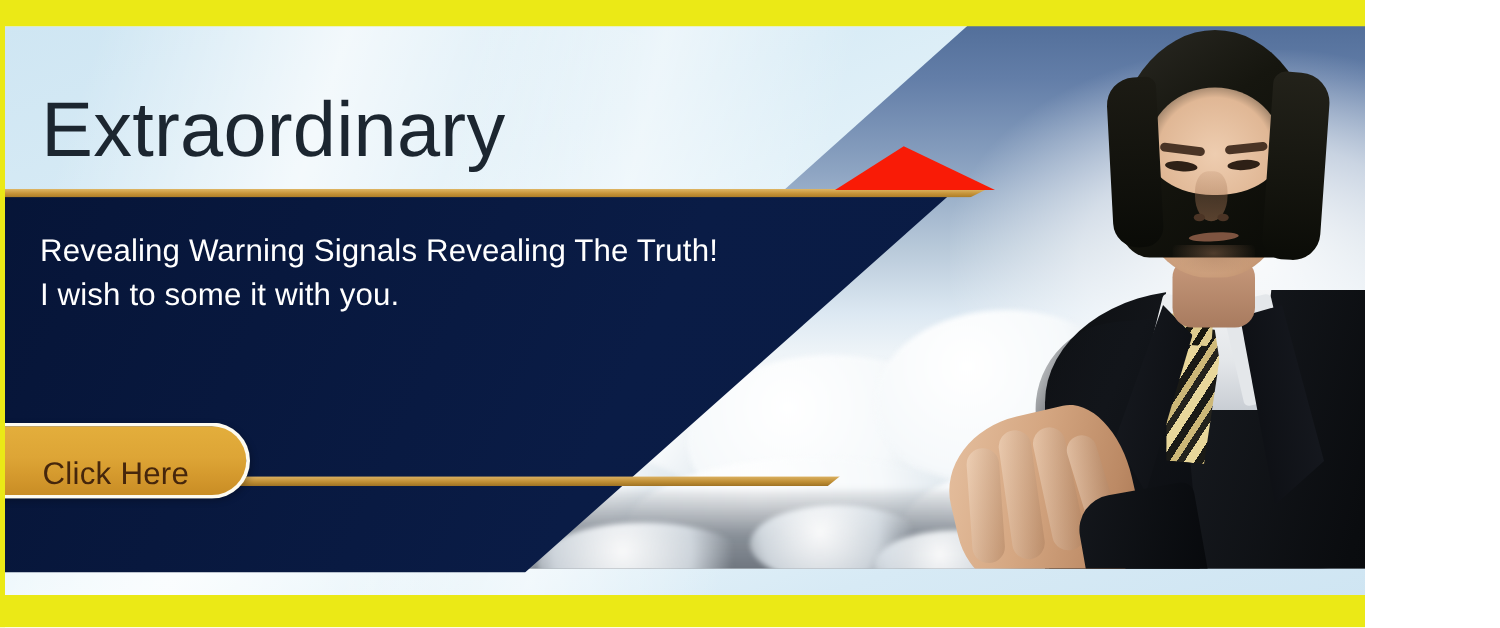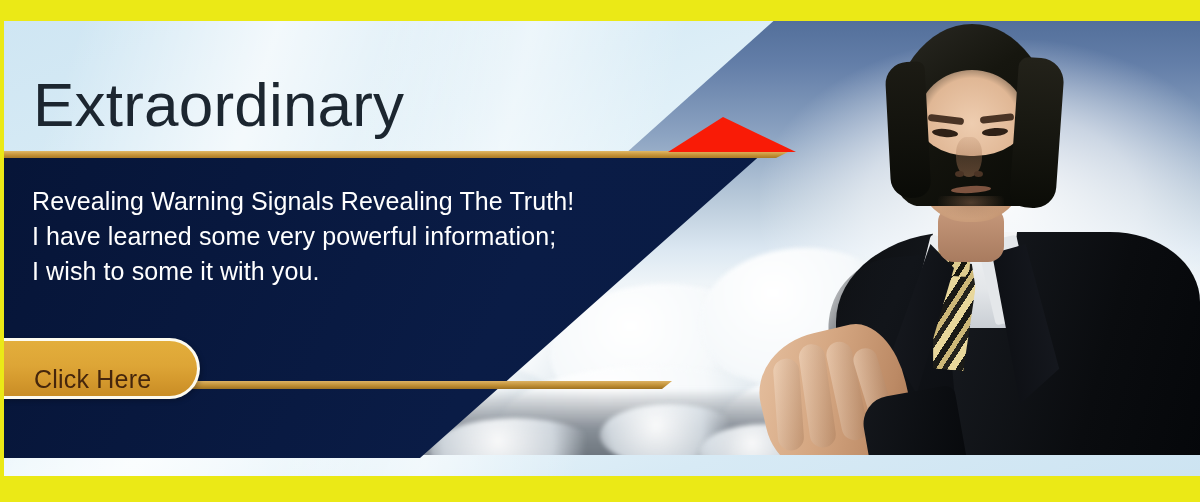--- a/index.html
+++ b/index.html
@@ -3,21 +3,21 @@
 <meta charset="utf-8">
 <title>Extraordinary Banner</title>
 <style>
   html, body {
     margin: 0;
     padding: 0;
     background: #ffffff;
   }
   #banner {
     position: relative;
-    width: 1200px;
+    width: 1092px;
     height: 502px;
     overflow: hidden;
     font-family: "Liberation Sans", sans-serif;
     background: #ffffff;
     text-decoration: underline;
   }
 
   
   .frame-top, .frame-bottom {
     position: absolute;
@@ -479,21 +479,20 @@
   <div class="red-arrow">
     <svg width="128" height="40" viewBox="0 0 128 40" xmlns="http://www.w3.org/2000/svg">
       <polygon points="55,2 128,37 0,37" fill="#f91b06"></polygon>
     </svg>
   </div>
 
   <div class="headline">Extraordinary</div>
 
   <div class="body-copy">
     <span class="line">Revealing Warning Signals Revealing The Truth!</span>
-    <span class="line">I have learned some very powerful information;</span>
     <span class="line">I wish to some it with you.</span>
   </div>
 
   <div class="cta">
     <span class="cta-label">Click Here</span>
   </div>
 
   <div class="frame-top"></div>
   <div class="frame-bottom"></div>
   <div class="frame-left"></div>

